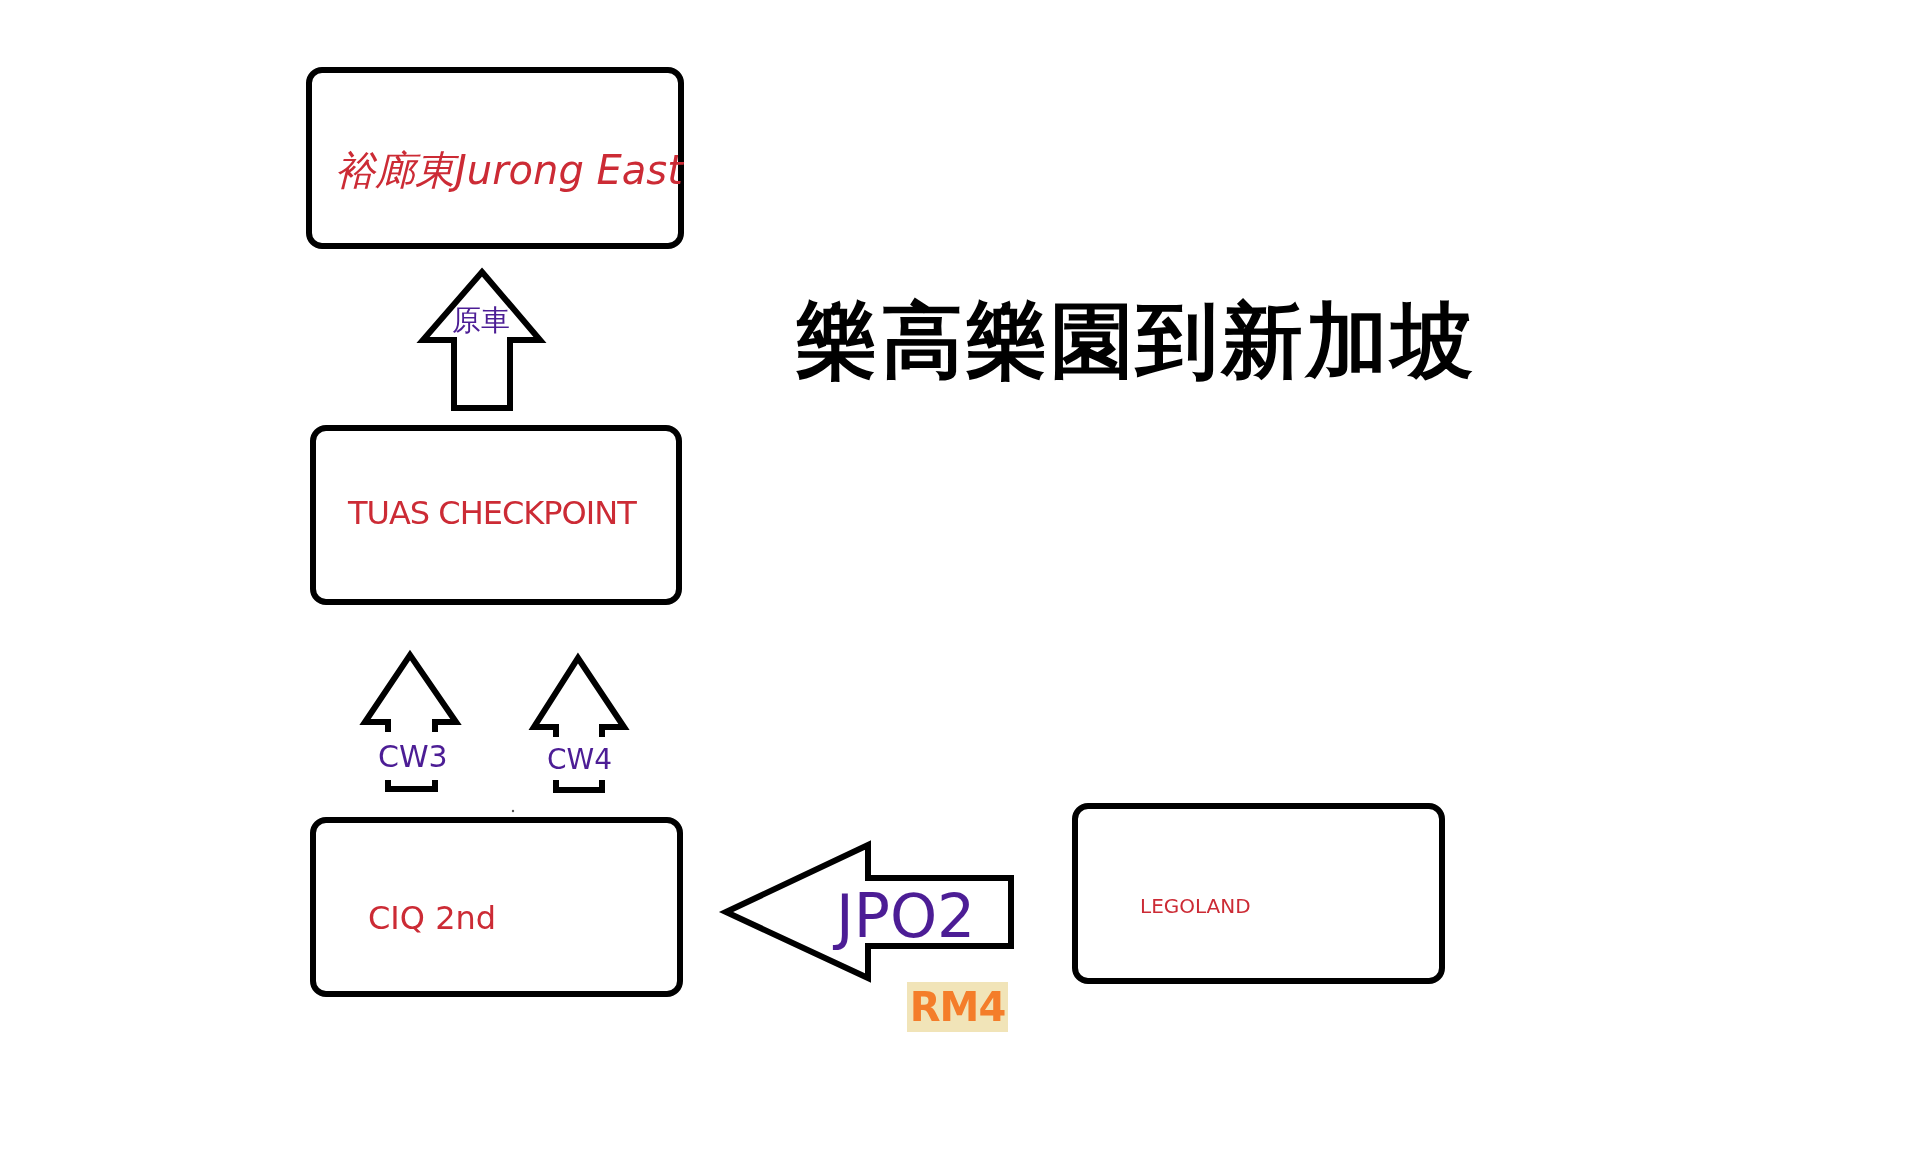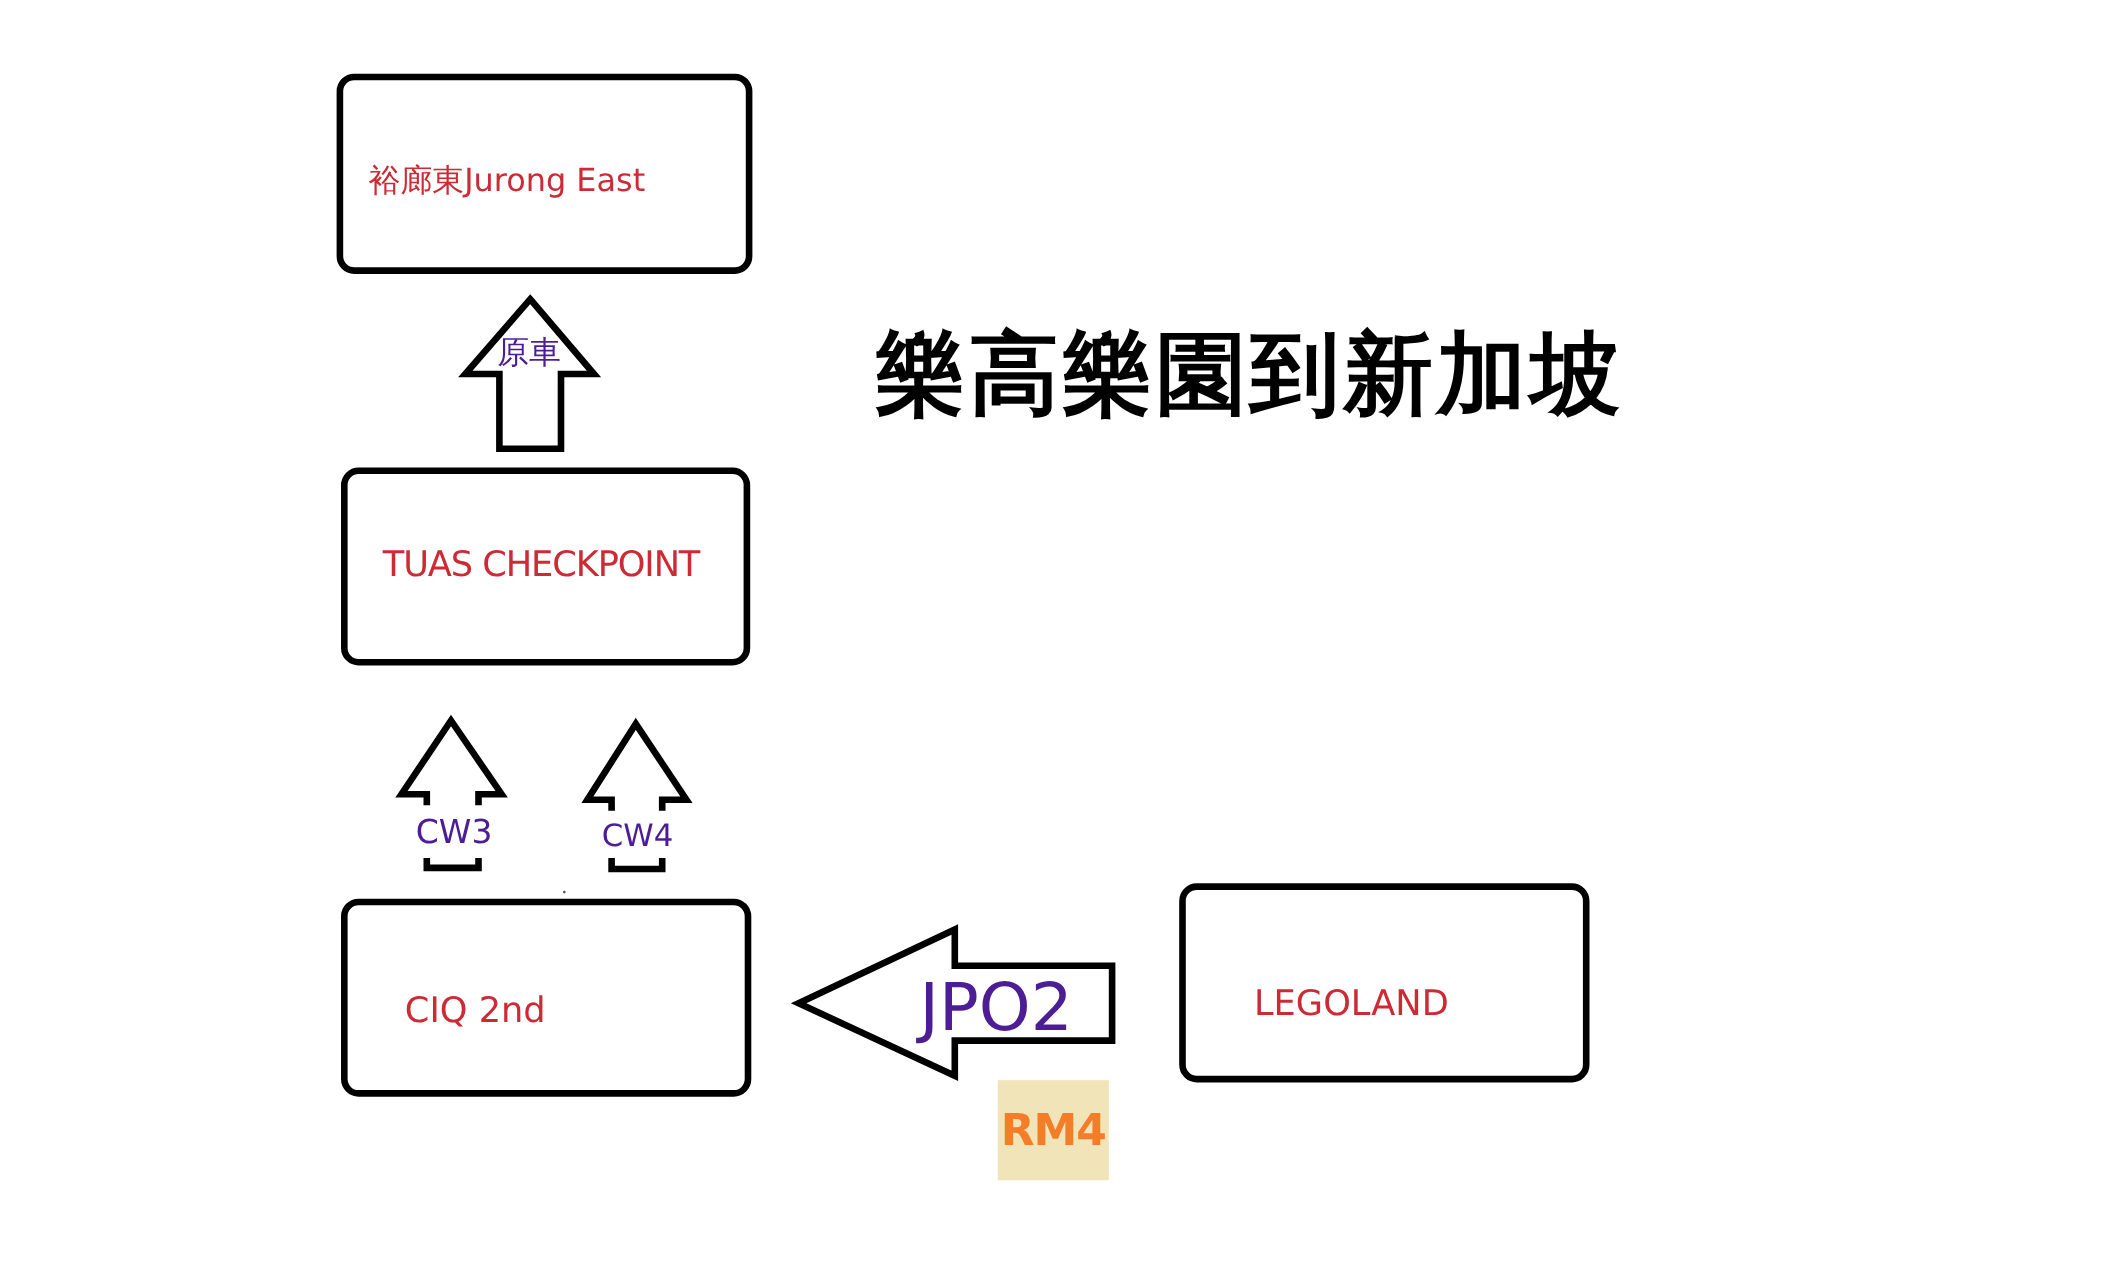--- a/index.html
+++ b/index.html
@@ -3,21 +3,21 @@
   <meta charset="utf-8">
   <style>
     html, body { margin:0; padding:0; background:#ffffff; }
     body { width:1920px; height:1159px; position:relative; overflow:hidden; font-family:"DejaVu Sans", sans-serif; }
     .box { position:absolute; border:6px solid #000; border-radius:16px; box-sizing:border-box; background:#fff; }
     .lbl { position:absolute; white-space:nowrap; line-height:1; }
     .red { color:#cc2b35; }
     .purple { color:#4c1d95; }
     svg#arrows { position:absolute; left:0; top:0; }
     .title { position:absolute; left:796px; top:284px; font-size:82px; font-weight:bold; color:#000; letter-spacing:3px; white-space:nowrap; line-height:1;margin-top:16px; }
-    .rm4 { position:absolute; left:907px; top:982px; width:101px; height:91px; background:#f1e4b8; display:flex; align-items:center; justify-content:center; }
+    .rm4 { position:absolute; left:907px; top:982px; width:101px; height:50px; background:#f1e4b8; display:flex; align-items:center; justify-content:center; }
     .rm4 span { color:#f47d2a; font-size:40px; font-weight:bold; font-family:"DejaVu Sans", sans-serif; letter-spacing:-1px; }
   </style>
 </head>
 <body>
 
 <svg id="arrows" width="1920" height="1159">
 
   <polygon points="482,272 540,340 510,340 510,408 454,408 454,340 423,340" fill="#fff" stroke="#000" stroke-width="6" stroke-linejoin="miter"></polygon>
 
   <g fill="none" stroke="#000" stroke-width="6" stroke-linejoin="miter">
@@ -31,30 +31,30 @@
   </g>
 
   <polygon points="726,912 868,845 868,878 1011,878 1011,946 868,946 868,978" fill="#fff" stroke="#000" stroke-width="6" stroke-linejoin="miter"></polygon>
 
   <circle cx="513" cy="811" r="1.2" fill="#555"></circle>
 </svg>
 
 <div class="title">樂高樂園到新加坡</div>
 
 <div class="box" style="left:306px;top:67px;width:378px;height:182px;"></div>
-<div class="lbl red" style="left:335px;top:150px;font-size:29px;">裕廊東Jurong East</div>
+<div class="lbl red" style="left:335px;top:150px;font-size:40px;font-style:italic;">裕廊東Jurong East</div>
 
 <div class="box" style="left:310px;top:425px;width:372px;height:180px;"></div>
 <div class="lbl red" style="left:348px;top:497px;font-size:32px;letter-spacing:-1px;">TUAS CHECKPOINT</div>
 
 <div class="box" style="left:310px;top:817px;width:373px;height:180px;"></div>
 <div class="lbl red" style="left:368px;top:902px;font-size:32px;">CIQ 2nd</div>
 
 <div class="box" style="left:1072px;top:803px;width:373px;height:181px;"></div>
-<div class="lbl red" style="left:1140px;top:896px;font-size:32px;text-align:right;">LEGOLAND</div>
+<div class="lbl red" style="left:1140px;top:896px;font-size:20px;text-align:right;">LEGOLAND</div>
 
 <div class="lbl purple" style="left:452px;top:306px;font-size:29px;">原車</div>
 <div class="lbl purple" style="left:378px;top:742px;font-size:30px;text-align:right;">CW3</div>
 <div class="lbl purple" style="left:547px;top:746px;font-size:28px;">CW4</div>
 <div class="lbl purple" style="left:836px;top:886px;font-size:60px;">JPO2</div>
 
 <div class="rm4">
   <span>RM4</span>
 </div>
 

